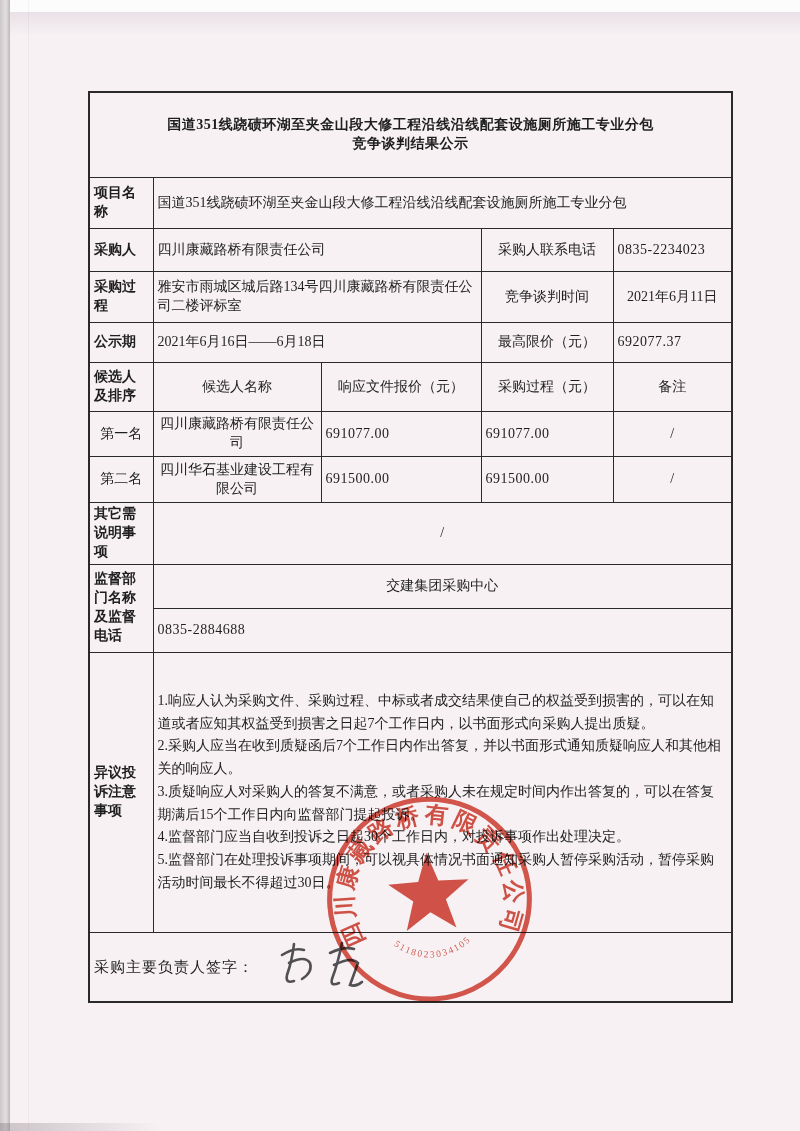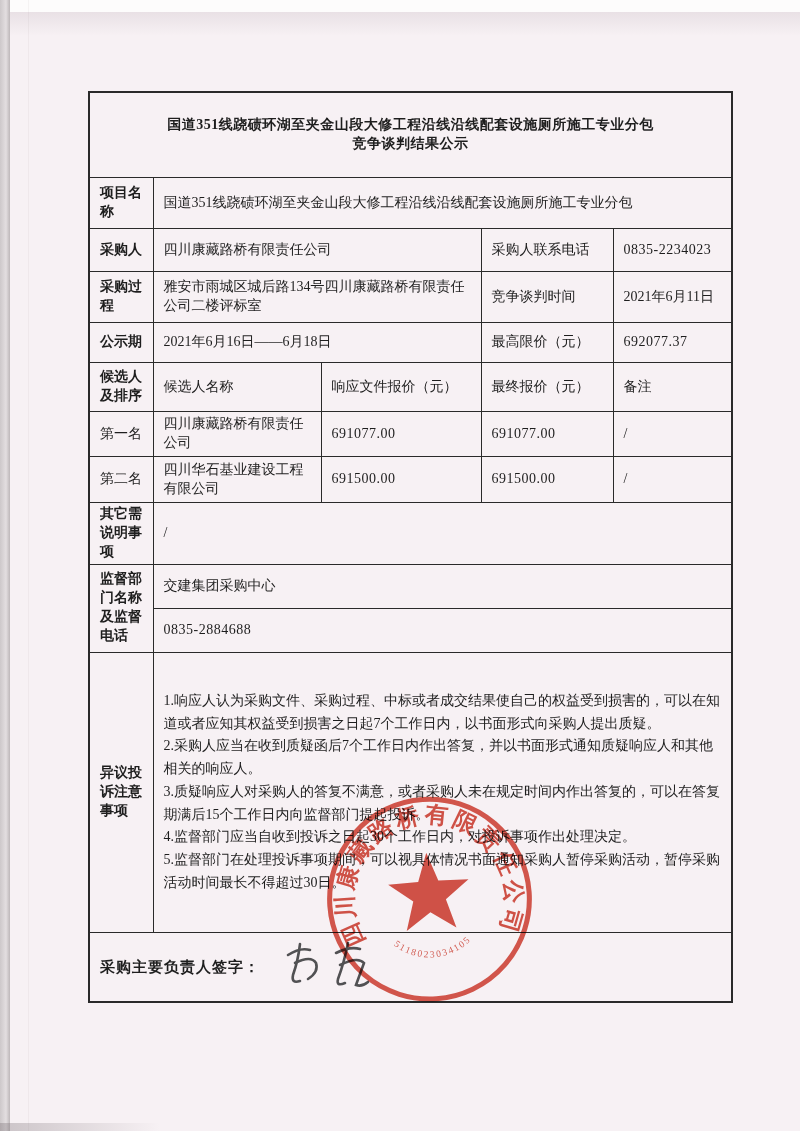--- a/index.html
+++ b/index.html
@@ -18,35 +18,35 @@
   .bottom-shade{position:absolute;left:0;bottom:0;width:160px;height:8px;
     background:linear-gradient(90deg,rgba(120,110,115,.35),rgba(120,110,115,0));}
 
   table.doc{
     position:absolute;left:88px;top:91px;width:643px;
     border-collapse:collapse;table-layout:fixed;
     border:2px solid #2a2a2a;
   }
   table.doc td{
     border:1.5px solid #2a2a2a;
-    padding:2px 10px;
+    padding:2px 4px;
     font-size:14px;
     line-height:1.35;
     vertical-align:middle;
     word-break:break-all;
   }
   td.title-cell{text-align:center;font-weight:bold;font-size:18px;line-height:25px;padding:4px 8px;}
   .title-text{max-width:598px;margin:0 auto;letter-spacing:.5px;}
   td.lab{text-align:left;padding-left:3px;padding-right:2px;font-weight:bold;}
-  td.ctr{}
+  td.ctr{text-align:center;}
   td.val{text-align:left;padding-left:7px;}
   td.num{text-align:left;font-size:13.5px;letter-spacing:.5px;}
   td.notes-cell{padding:8px 12px;margin-top:40px;}
   .note-line{font-size:14px;line-height:1.62;text-align:left;}
-  td.sign-cell{padding:6px 8px;vertical-align:middle;font-weight:bold;}
+  td.sign-cell{padding:6px 8px;vertical-align:middle;}
   .sign-wrap{display:flex;align-items:center;gap:18px;}
   .sign-label{font-size:15px;letter-spacing:1px;white-space:nowrap;}
   .signature-svg{margin-top:-4px;}
 
   .stamp{
     position:absolute;left:316px;top:790px;width:232px;height:232px;
     mix-blend-mode:multiply;opacity:.93;transform:rotate(-4deg);
     pointer-events:none;
   }
 </style>
@@ -99,21 +99,21 @@
     <td class="lab" style="height:35px">公示期</td>
     <td class="val" colspan="2">2021年6月16日——6月18日</td>
     <td class="ctr">最高限价（元）</td>
     <td class="num">692077.37</td>
   </tr>
 
   <tr>
     <td class="lab" style="height:44px">候选人及排序</td>
     <td class="ctr">候选人名称</td>
     <td class="ctr">响应文件报价（元）</td>
-    <td class="ctr">最终报价（元）</td>
+    <td class="ctr">采购过程（元）</td>
     <td class="ctr">备注</td>
   </tr>
 
   <tr>
     <td class="ctr" style="height:40px">第一名</td>
     <td class="ctr">四川康藏路桥有限责任公司</td>
     <td class="num">691077.00</td>
     <td class="num">691077.00</td>
     <td class="ctr">/</td>
   </tr>

